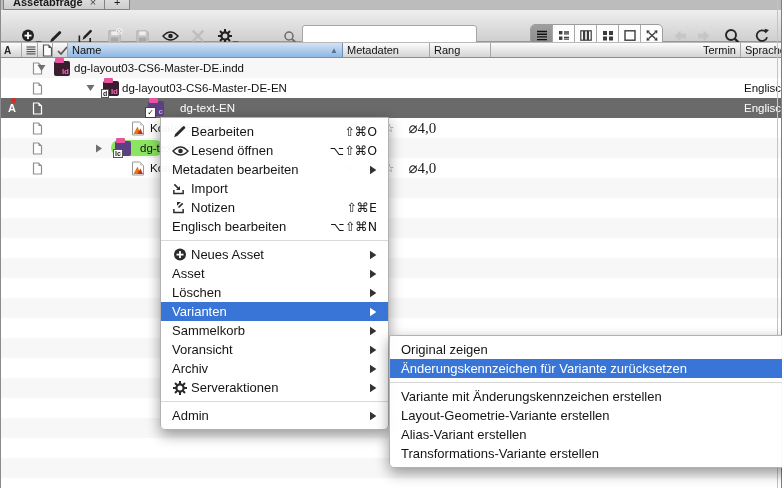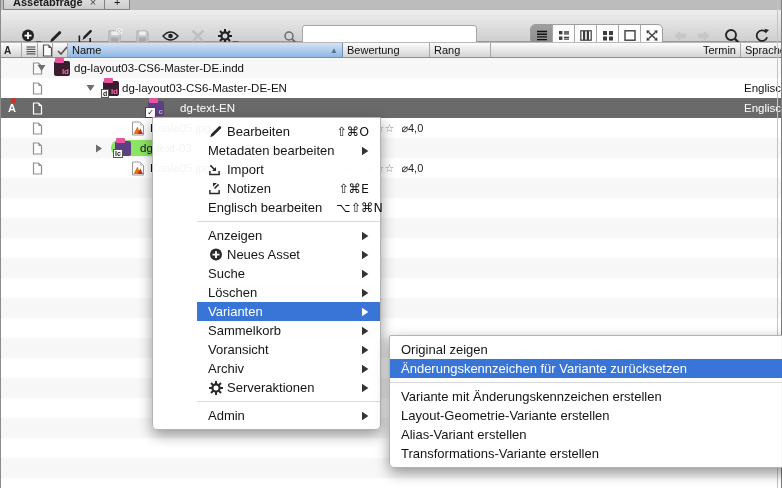--- a/index.html
+++ b/index.html
@@ -38,21 +38,21 @@
 
   
   .rowsarea{position:absolute;left:0;top:58px;width:782px;height:430px;}
   .row{position:absolute;left:0;width:782px;height:20px;font-size:11.5px;color:#111;padding-left:48px;}
   .row .abs{position:absolute;top:0;height:20px;display:flex;align-items:center;}
   .row.selected{color:#fff;}
   .pill{position:absolute;top:2px;height:16px;border-radius:8px;}
   .lbl{white-space:nowrap;}
   .stars{font-size:11px;letter-spacing:0;}
   .stars .on{color:#cdcdcd;} .stars .off{color:#8f8f8f;}
-  .avg{font-size:11px;color:#222;margin-left:7px;font-family:Liberation Sans, sans-serif;}
+  .avg{font-size:15px;color:#222;margin-left:14px;font-family:Liberation Serif, serif;}
   .langcell{position:absolute;left:741px;width:41px;top:0;height:20px;display:flex;align-items:center;
             padding-left:3px;overflow:hidden;white-space:nowrap;box-sizing:border-box;}
 
   
   .fi{position:relative;width:16px;height:15px;border-radius:2px;}
   .fi .ribbon{position:absolute;left:1px;top:-3px;width:9px;height:5px;background:#e8559e;border-radius:1px;}
   .fi .ltr{position:absolute;right:1px;bottom:0px;font-size:8px;font-weight:bold;color:#f06bb0;line-height:8px;}
   .fi .badge{position:absolute;left:-2px;bottom:-2px;background:#fff;border:1px solid #555;font-size:7px;
              line-height:7px;font-weight:bold;color:#222;padding:0px 1px;}
   .fi.id{background:#3a1d2e;}
@@ -322,21 +322,21 @@
           <svg width="11" height="9" viewBox="0 0 11 9">
             <path d="M1,5 L4,8 L10,1" fill="none" stroke="#555" stroke-width="1.7"></path>
           </svg>
         </span>
       </div>
       <div class="hcell blue" style="left: 68px; width: 275px;">
         <span class="lbl">Name</span>
         <span class="sortarrow">▲</span>
       </div>
       <div class="hcell" style="left: 343px; width: 87px;">
-        <span class="lbl">Bewertung</span>
+        <span class="lbl">Metadaten</span>
       </div>
       <div class="hcell" style="left: 430px; width: 61px;">
         <span class="lbl">Rang</span>
       </div>
       <div class="hcell right" style="left: 491px; width: 250px;">
         <span class="lbl">Termin</span>
       </div>
       <div class="hcell" style="left: 741px; width: 41px;">
         <span class="lbl">Sprache</span>
       </div>
@@ -491,29 +491,39 @@
       <div class="row" style="top: 280px; background: rgb(247, 247, 247);"></div>
       <div class="row" style="top: 300px; background: rgb(255, 255, 255);"></div>
       <div class="row" style="top: 320px; background: rgb(247, 247, 247);"></div>
       <div class="row" style="top: 340px; background: rgb(255, 255, 255);"></div>
       <div class="row" style="top: 360px; background: rgb(247, 247, 247);"></div>
       <div class="row" style="top: 380px; background: rgb(255, 255, 255);"></div>
       <div class="row" style="top: 400px; background: rgb(247, 247, 247);"></div>
       <div class="row" style="top: 420px; background: rgb(255, 255, 255);"></div>
     </div>
 
-  <div class="menu" style="left:152px;top:117px;width:229px;padding-left:44px;" id="menu1">
+  <div class="menu" style="left:160px;top:117px;width:229px;" id="menu1">
       <div class="mi">
         <span class="mic">
           <svg width="15" height="15" viewBox="0 0 16 16">
             <path d="M5.6,12.9 L2.3,14 L3.4,10.7 L11.5,2.6 a1.35,1.35 0 0 1 1.9,0 l0.3,0.3 a1.35,1.35 0 0 1 0,1.9 Z" fill="#2a2a2a"></path>
           </svg>
         </span>
         <span class="lbl">Bearbeiten</span>
         <span class="sc">⇧⌘O</span>
+      </div>
+      <div class="mi">
+        <span class="mic">
+          <svg width="17" height="12" viewBox="0 0 20 14">
+            <path d="M1.2,7 Q10,-2.6 18.8,7 Q10,16.6 1.2,7 Z" fill="none" stroke="#2a2a2a" stroke-width="1.7"></path>
+            <circle cx="10" cy="7" r="2.7" fill="#2a2a2a"></circle>
+          </svg>
+        </span>
+        <span class="lbl">Lesend öffnen</span>
+        <span class="sc">⌥⇧⌘O</span>
       </div>
       <div class="mi">
         <span class="lbl">Metadaten bearbeiten</span>
         <span class="arr">
           <svg width="8" height="10" viewBox="0 0 8 10">
             <polygon points="1,0.8 7.4,5 1,9.2" fill="#333333"></polygon>
           </svg>
         </span>
       </div>
       <div class="mi">
@@ -536,44 +546,36 @@
         </span>
         <span class="lbl">Notizen</span>
         <span class="sc">⇧⌘E</span>
       </div>
       <div class="mi">
         <span class="lbl">Englisch bearbeiten</span>
         <span class="sc">⌥⇧⌘N</span>
       </div>
       <div class="msep"></div>
       <div class="mi">
-        <span class="lbl">Anzeigen</span>
-        <span class="arr">
-          <svg width="8" height="10" viewBox="0 0 8 10">
-            <polygon points="1,0.8 7.4,5 1,9.2" fill="#333333"></polygon>
-          </svg>
-        </span>
-      </div>
-      <div class="mi">
         <span class="mic">
           <svg width="16" height="16" viewBox="0 0 16 16">
             <circle cx="8" cy="7.6" r="6" fill="#2a2a2a"></circle>
             <rect x="7.1" y="4.1" width="1.8" height="7" fill="#fff"></rect>
             <rect x="4.5" y="6.7" width="7" height="1.8" fill="#fff"></rect>
           </svg>
         </span>
         <span class="lbl">Neues Asset</span>
         <span class="arr">
           <svg width="8" height="10" viewBox="0 0 8 10">
             <polygon points="1,0.8 7.4,5 1,9.2" fill="#333333"></polygon>
           </svg>
         </span>
       </div>
       <div class="mi">
-        <span class="lbl">Suche</span>
+        <span class="lbl">Asset</span>
         <span class="arr">
           <svg width="8" height="10" viewBox="0 0 8 10">
             <polygon points="1,0.8 7.4,5 1,9.2" fill="#333333"></polygon>
           </svg>
         </span>
       </div>
       <div class="mi">
         <span class="lbl">Löschen</span>
         <span class="arr">
           <svg width="8" height="10" viewBox="0 0 8 10">

